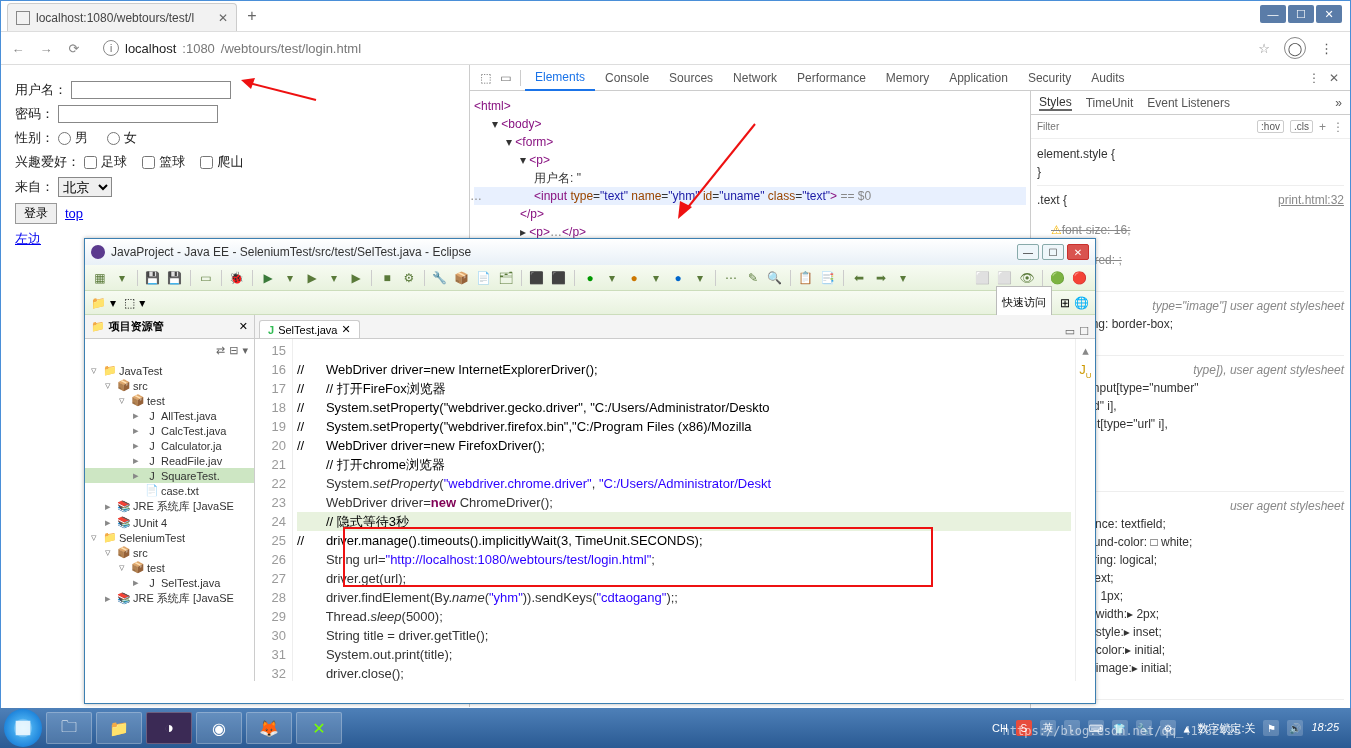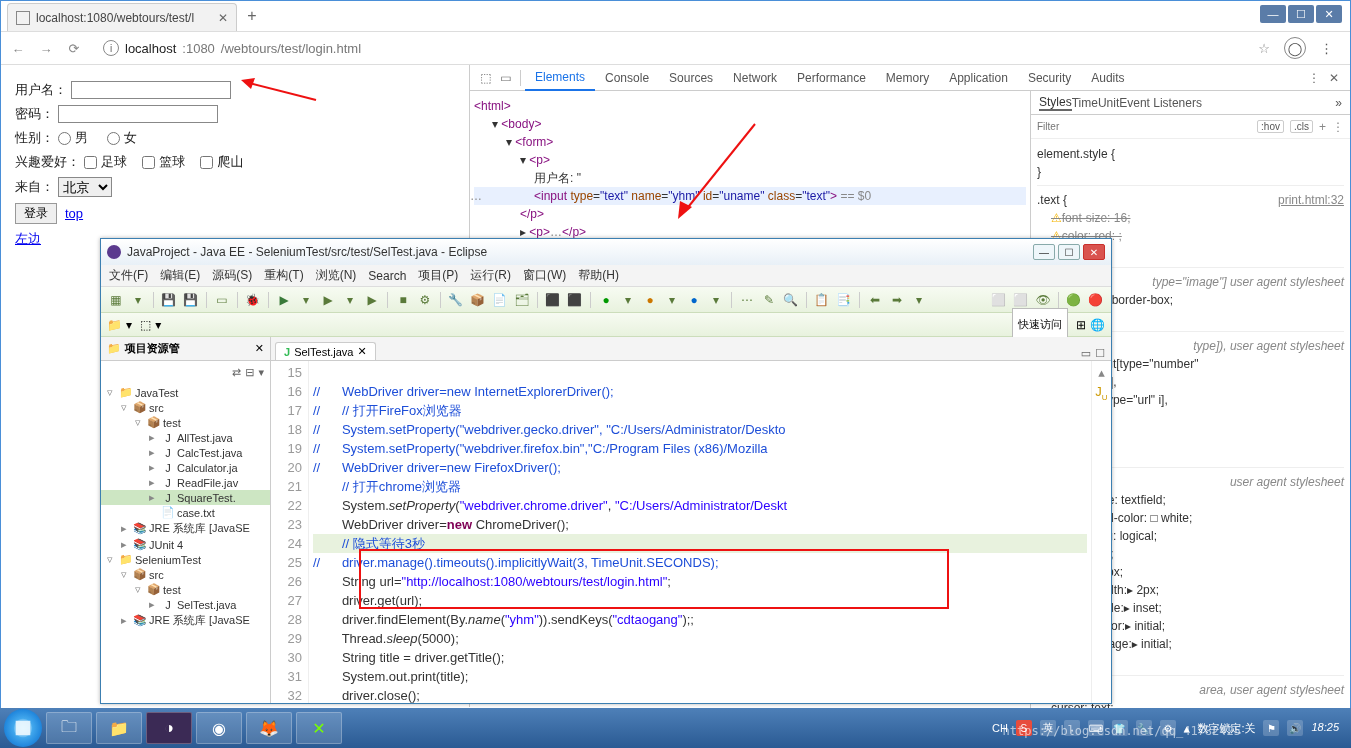--- a/index.html
+++ b/index.html
@@ -45,37 +45,37 @@
 .dt-tab.active { color:#1a73e8; border-bottom:2px solid #1a73e8; }
 .dt-body { flex:1; display:flex; }
 .dt-dom { width:560px; padding:6px 4px; font-family:Menlo,Consolas,monospace; color:#333; line-height:1.5; position:relative; overflow:hidden; }
 .dt-dom .tag { color:#881280; }
 .dt-dom .attr { color:#994500; }
 .dt-dom .val { color:#1a1aa6; }
 .dt-dom .sel-line { background:#e8f0fe; display:inline-block; width:100%; }
 .dt-dom .gray { color:#888; }
 .dt-dom .ind { padding-left:18px; display:block; }
 .dt-styles { flex:1; border-left:1px solid #ccc; display:flex; flex-direction:column; }
-.dt-styles-tabs { height:24px; border-bottom:1px solid #ccc; display:flex; align-items:center; padding:0 8px; color:#555; }
+.dt-styles-tabs { height:24px; border-bottom:1px solid #ccc; display:flex; align-items:center; gap:14px; padding:0 8px; color:#555; }
 .dt-styles-tabs .active { color:#333; border-bottom:2px solid #666; }
 .filter-row { height:24px; border-bottom:1px solid #eee; display:flex; align-items:center; padding:0 6px; gap:6px; color:#888; }
 .filter-row input { border:none; flex:1; font-size:10px; outline:none; }
 .badge { border:1px solid #ccc; border-radius:2px; padding:0 3px; font-size:10px; color:#555; }
 .styles-content { flex:1; padding:4px 6px; font-family:Menlo,Consolas,monospace; color:#333; line-height:1.5; overflow:hidden; }
 .styles-content .sel { color:#333; }
 .styles-content .link { float:right; color:#888; text-decoration:underline; }
-.styles-content .strike { text-decoration:line-through; color:#888; }
+.styles-content .strike { text-decoration:line-through; color:#888;margin-top:12px; }
 .styles-content .warn::before { content:"\26A0 "; color:#f4b400; }
 .styles-content .ua { color:#888; font-style:italic; float:right; }
 .styles-content .rule-block { border-bottom:1px solid #eee; padding:2px 0 4px; margin-bottom:3px; }
 .styles-content .prop { padding-left:14px; }
 .styles-content .tri::before { content:"\25B8 "; color:#888; }
 
 
-.eclipse { position:absolute; left:100px; top:238px; width:1012px; height:466px; border:1px solid #3c7fb1; background:#fff; box-shadow:0 0 4px rgba(0,0,0,.3); font-size:12px; }
+.eclipse { position:absolute; left:84px; top:238px; width:1012px; height:466px; border:1px solid #3c7fb1; background:#fff; box-shadow:0 0 4px rgba(0,0,0,.3); font-size:12px; }
 .ecl-title { height:26px; background:linear-gradient(#fff,#e8f0f7); display:flex; align-items:center; padding:0 6px; color:#333; }
 .ecl-title .ecl-icn { width:14px; height:14px; background:#5b3a8e; border-radius:50%; margin-right:6px; }
 .ecl-title .wbtns { margin-left:auto; display:flex; gap:3px; }
 .ecl-title .wbtns div { width:22px; height:16px; border:1px solid #8aa; border-radius:2px; display:flex; align-items:center; justify-content:center; background:#eef6fa; font-size:10px; }
 .ecl-title .wbtns .close-btn { background:#d9534f; border-color:#c9302c; color:#fff; }
 .ecl-menu { height:22px; background:#f4f4f4; display:flex; align-items:center; gap:12px; padding:0 8px; color:#333; border-bottom:1px solid #ddd; }
 .ecl-tools { height:26px; background:linear-gradient(#f7fbf2,#e8f2de); border-bottom:1px solid #cdb; display:flex; align-items:center; padding:0 6px; gap:4px; color:#555; font-size:12px; }
 .ecl-tools .t { width:18px; height:18px; display:flex; align-items:center; justify-content:center; color:#5a7a3a; }
 .ecl-tools .sep { width:1px; height:16px; background:#ccc; margin:0 2px; }
 .ecl-tools2 { height:24px; background:linear-gradient(#f7fbf2,#e8f2de); border-bottom:1px solid #cdb; display:flex; align-items:center; padding:0 6px; gap:4px; }
@@ -94,21 +94,21 @@
 
 .editor-wrap { flex:1; display:flex; flex-direction:column; }
 .ed-tabs { height:24px; background:#f4f4f4; border-bottom:1px solid #ccc; display:flex; align-items:flex-end; padding-left:4px; }
 .ed-tab { border:1px solid #ccc; border-bottom:none; background:#fff; padding:2px 8px; font-size:11px; display:flex; align-items:center; gap:4px; border-radius:3px 3px 0 0; }
 .ed-tab .ji { color:#3b5; font-weight:bold; }
 .ed-min { margin-left:auto; display:flex; gap:4px; padding-right:6px; color:#666; font-size:11px; }
 .editor { flex:1; display:flex; font-family:Consolas,Menlo,monospace; font-size:13px; overflow:hidden; position:relative; }
 .gutter { width:38px; background:#fff; color:#9a9a9a; text-align:right; padding:2px 6px 2px 0; border-right:1px solid #eee; line-height:19px; }
 .code { flex:1; padding:2px 4px; line-height:19px; white-space:pre; color:#333; position:relative; }
 .code .kw { color:#7f0055; font-weight:bold; }
-.code .cm { color:#1d4ed8; }
+.code .cm { color:#000000; }
 .code .str { color:#2a00ff; }
 .code .mi { font-style:italic; }
 .code .hl-line { background:#e8f2de; display:inline-block; width:100%; }
 .redbox { position:absolute; border:2px solid #e11; pointer-events:none; }
 .ed-right { width:20px; background:#fff; border-left:1px solid #eee; display:flex; flex-direction:column; align-items:center; gap:4px; padding-top:4px; color:#888; }
 
 
 .taskbar { position:absolute; bottom:0; left:0; width:1351px; height:40px; background:linear-gradient(#4e80b8,#2a5a93); display:flex; align-items:center; padding:0 4px; }
 .taskbar .start { width:38px; height:38px; border-radius:50%; background:radial-gradient(#6cf,#06c); display:flex; align-items:center; justify-content:center; }
 .taskbar .tile { width:46px; height:32px; margin-left:4px; background:rgba(255,255,255,.15); border:1px solid rgba(255,255,255,.25); border-radius:2px; display:flex; align-items:center; justify-content:center; color:#fff; font-size:16px; }
@@ -283,32 +283,20 @@
 
 <div class="eclipse">
   <div class="ecl-title">
     <div class="ecl-icn"></div>
     <span>JavaProject - Java EE - SeleniumTest/src/test/SelTest.java - Eclipse</span>
     <div class="wbtns">
       <div>—</div>
       <div>☐</div>
       <div class="close-btn">✕</div>
     </div>
-  </div>
-  <div class="ecl-menu">
-    <span>文件(F)</span>
-    <span>编辑(E)</span>
-    <span>源码(S)</span>
-    <span>重构(T)</span>
-    <span>浏览(N)</span>
-    <span>Search</span>
-    <span>项目(P)</span>
-    <span>运行(R)</span>
-    <span>窗口(W)</span>
-    <span>帮助(H)</span>
   </div>
   <div class="ecl-tools">
     <span class="t">▦</span>
       <span class="t">▾</span>
       <span class="sep"></span>
     <span class="t">💾</span>
       <span class="t">💾</span>
       <span class="sep"></span>
     <span class="t">▭</span>
       <span class="sep"></span>

